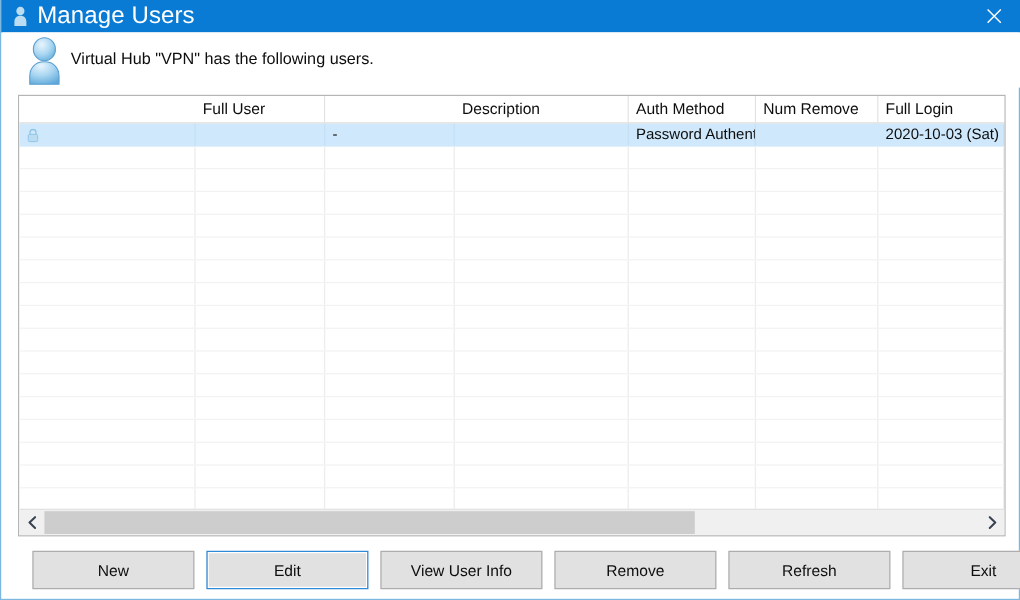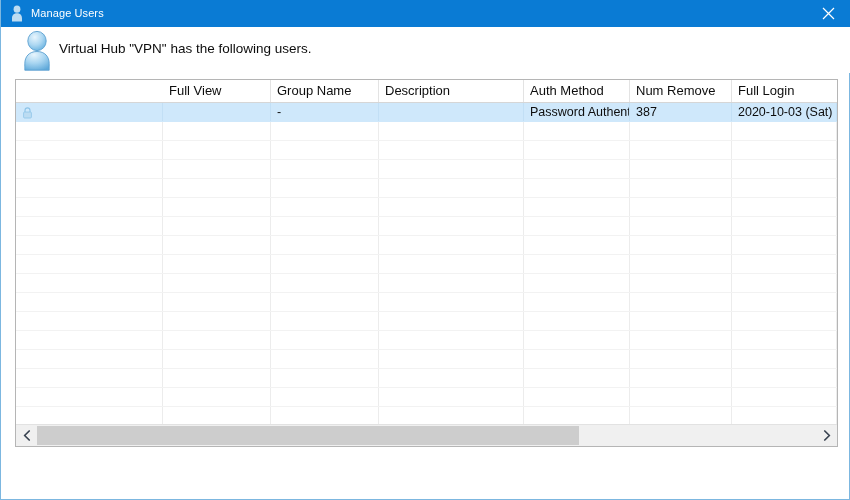--- a/index.html
+++ b/index.html
@@ -30,21 +30,21 @@
     color: #ffffff;
   }
   #titlebar-icon {
     position: absolute;
     left: 8px; top: 5px;
     width: 16px; height: 17px;
   }
   #titlebar-title {
     position: absolute;
     left: 30px; top: 4px;
-    font-size: 11px;
+    font-size: 20px;
     line-height: 19px;
     color: #ffffff;
     letter-spacing: 0.1px;
     white-space: nowrap;
   }
   #close-button {
     position: absolute;
     right: 0; top: 0;
     width: 46px; height: 27px;
     display: flex;
@@ -240,40 +240,38 @@
         </defs>
         <ellipse cx="20" cy="11" rx="9.2" ry="9.6" fill="url(#gHead)" stroke="#5a9fd0" stroke-width="0.9"></ellipse>
         <path d="M20 21.5c-8 0-12.2 5.3-12.2 12.2 0 3.5 0 6.5 0 6.5h24.4s0-3 0-6.5c0-6.9-4.2-12.2-12.2-12.2z" fill="url(#gBody)" stroke="#5a9fd0" stroke-width="0.9"></path>
       </svg>
     </span>
     <div id="header-text">Virtual Hub "VPN" has the following users.</div>
   </div>
 
   <div id="listview">
     <div id="listheader">
-        <div class="hcell" style="left: 147px; width: 108px;">Full View</div>
-        <div class="hcell" style="left: 255px; width: 108px;">Group Name</div>
+        <div class="hcell" style="left: 147px; width: 108px;">Full User</div>
         <div class="hcell" style="left: 363px; width: 145px;">Description</div>
         <div class="hcell" style="left: 508px; width: 106px;">Auth Method</div>
         <div class="hcell" style="left: 614px; width: 102px;">Num Remove</div>
         <div class="hcell" style="left: 716px; width: 105px;">Full Login</div>
       </div>
     <div id="rows">
         <div class="row selected">
           <div class="cell" style="left: 0px; width: 147px; padding-left: 22px;">
             <span class="lock-icon"><svg width="11" height="12" viewBox="0 0 11 12">
                 <path d="M3 5V3.4a2.5 2.5 0 0 1 5 0V5" stroke="#8ec4e8" stroke-width="1.1" fill="none"></path>
                 <rect x="1.6" y="5" width="7.8" height="6" rx="1" fill="#bcdcf2" stroke="#8ec4e8" stroke-width="0.8"></rect>
               </svg></span>
           </div>
           <div class="cell" style="left: 147px; width: 108px;"></div>
           <div class="cell" style="left: 255px; width: 108px;">-</div>
           <div class="cell" style="left: 363px; width: 145px;"></div>
           <div class="cell" style="left: 508px; width: 106px;">Password Authent...</div>
-          <div class="cell" style="left: 614px; width: 102px;">387</div>
           <div class="cell" style="left: 716px; width: 105px;">2020-10-03 (Sat) 22:2</div>
         </div>
         <div class="row empty">
           <div class="cell" style="left: 0px; width: 147px;"></div>
           <div class="cell" style="left: 147px; width: 108px;"></div>
           <div class="cell" style="left: 255px; width: 108px;"></div>
           <div class="cell" style="left: 363px; width: 145px;"></div>
           <div class="cell" style="left: 508px; width: 106px;"></div>
           <div class="cell" style="left: 614px; width: 102px;"></div>
           <div class="cell" style="left: 716px; width: 105px;"></div>
@@ -423,14 +421,22 @@
       </div>
       <div id="sb-thumb" style="left: 21px; width: 542px;"></div>
       <div class="sb-arrow" id="sb-right">
         <svg width="8" height="11" viewBox="0 0 8 11">
           <path d="M1.8 1 L6.4 5.5 L1.8 10" stroke="#384250" stroke-width="1.7" fill="none" stroke-linecap="round" stroke-linejoin="round"></path>
         </svg>
       </div>
     </div>
   </div>
 
+  <div id="buttonbar">
+      <button class="btn" style="left: 12px; width: 135px;">New</button>
+      <button class="btn focused" style="left: 157px; width: 135px;">Edit</button>
+      <button class="btn" style="left: 302px; width: 135px;">View User Info</button>
+      <button class="btn" style="left: 447px; width: 135px;">Remove</button>
+      <button class="btn" style="left: 592px; width: 135px;">Refresh</button>
+      <button class="btn" style="left: 737px; width: 135px;">Exit</button>
+    </div>
 
 </div>
 
 </body></html>

